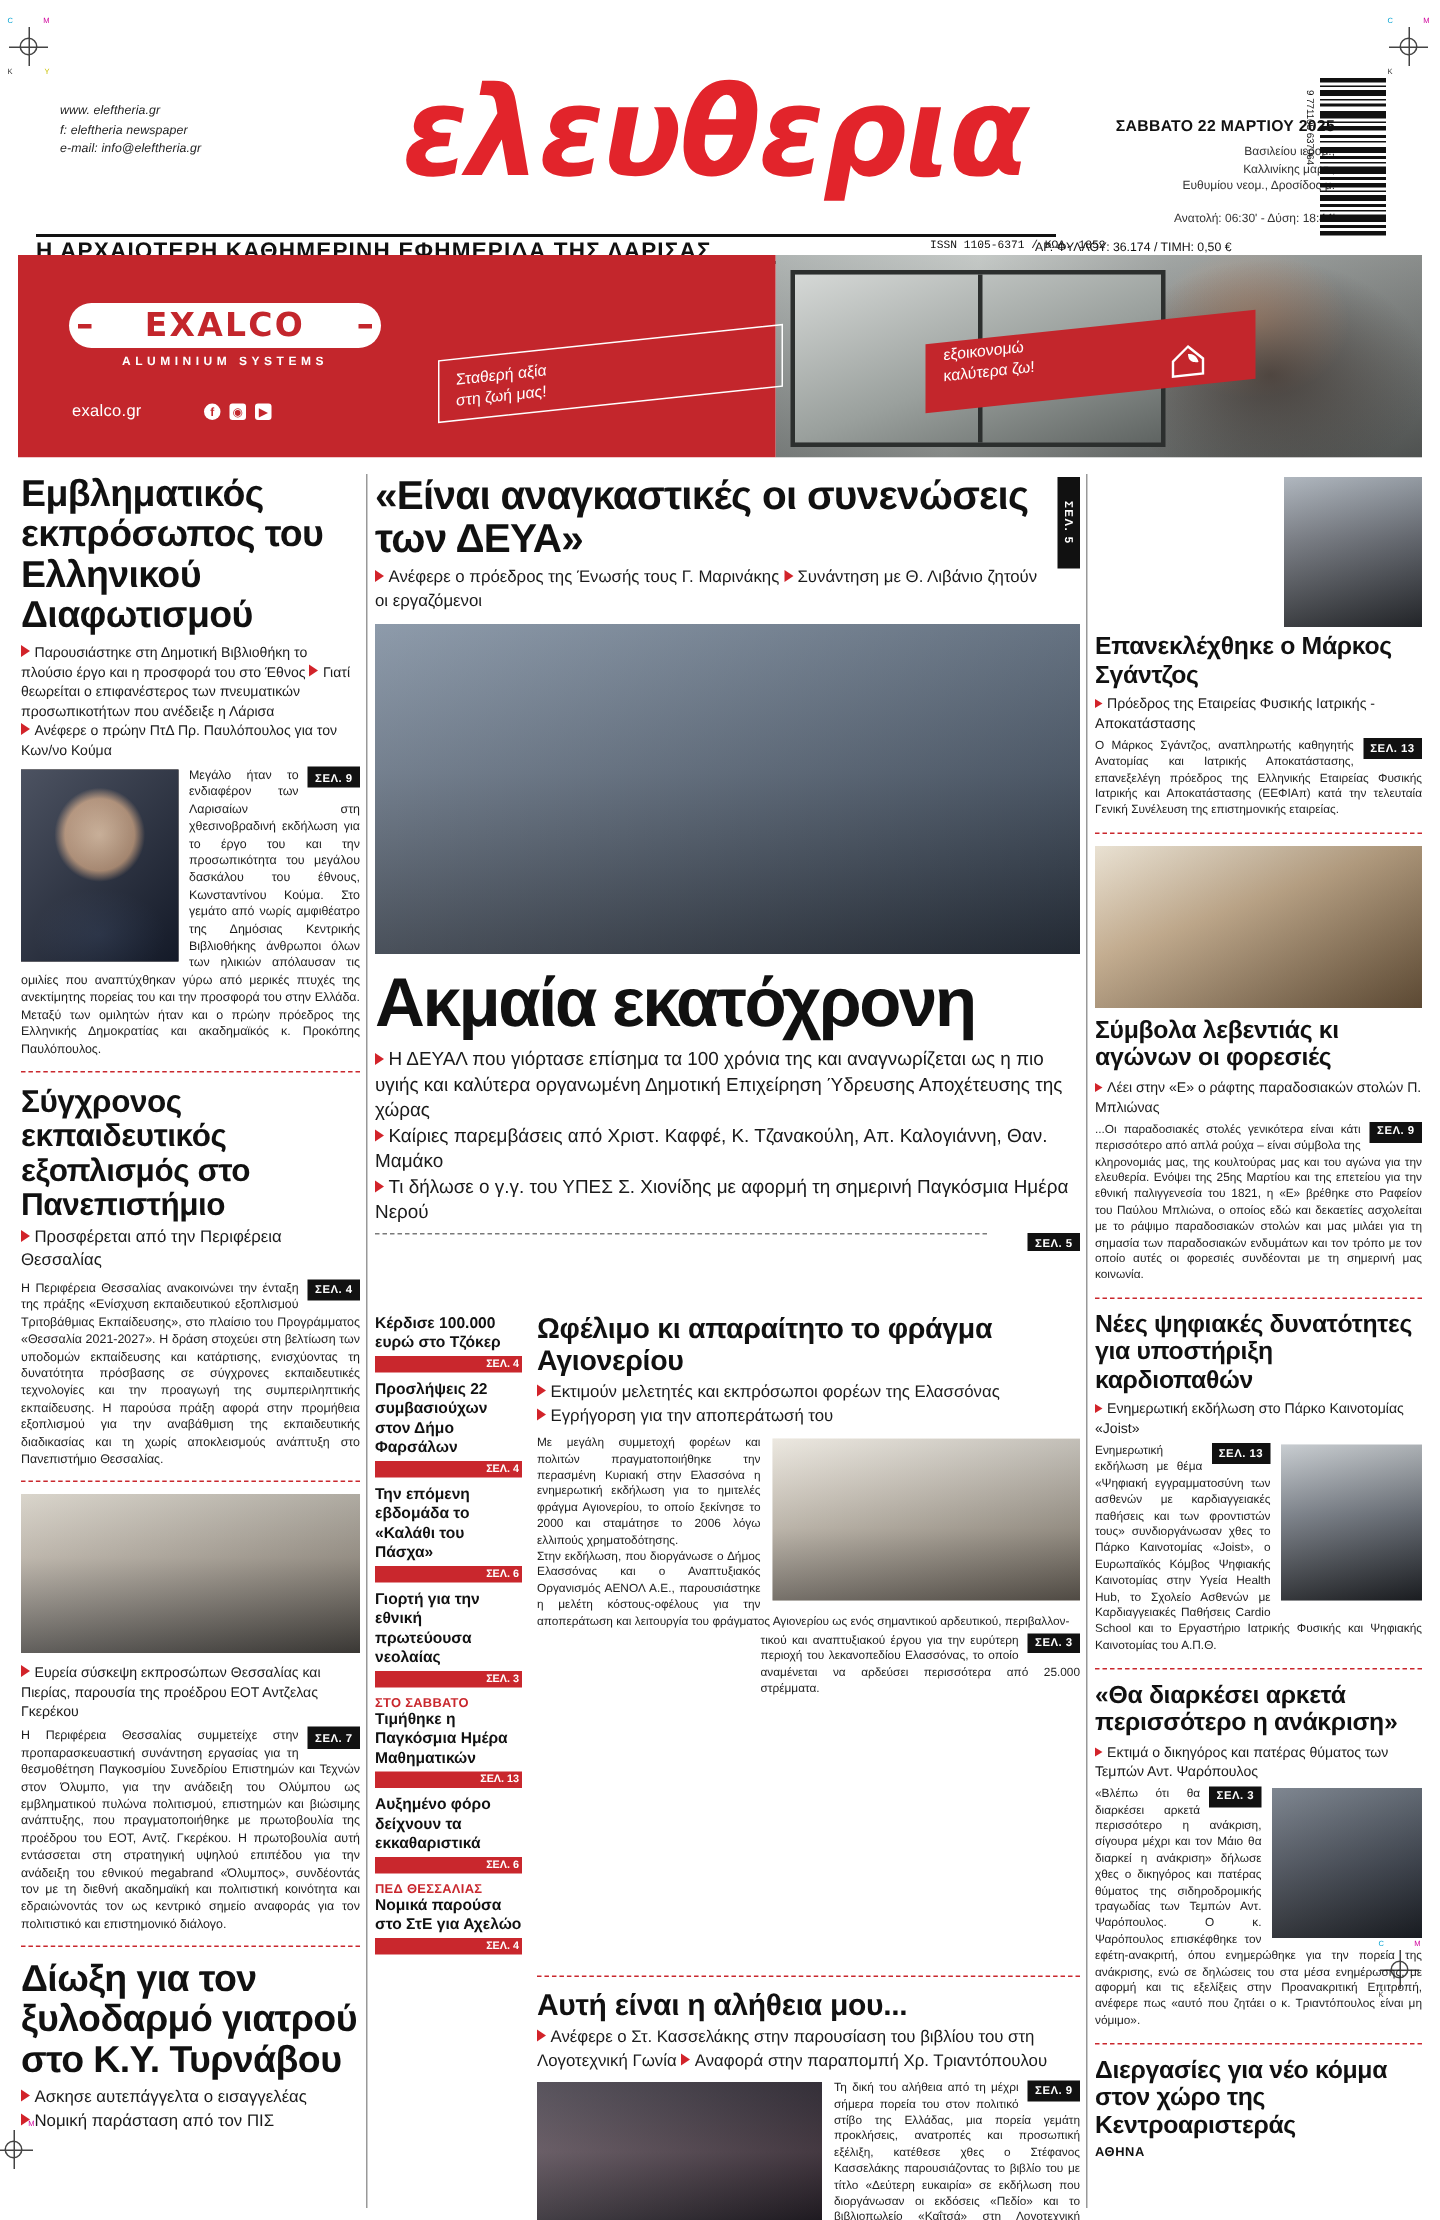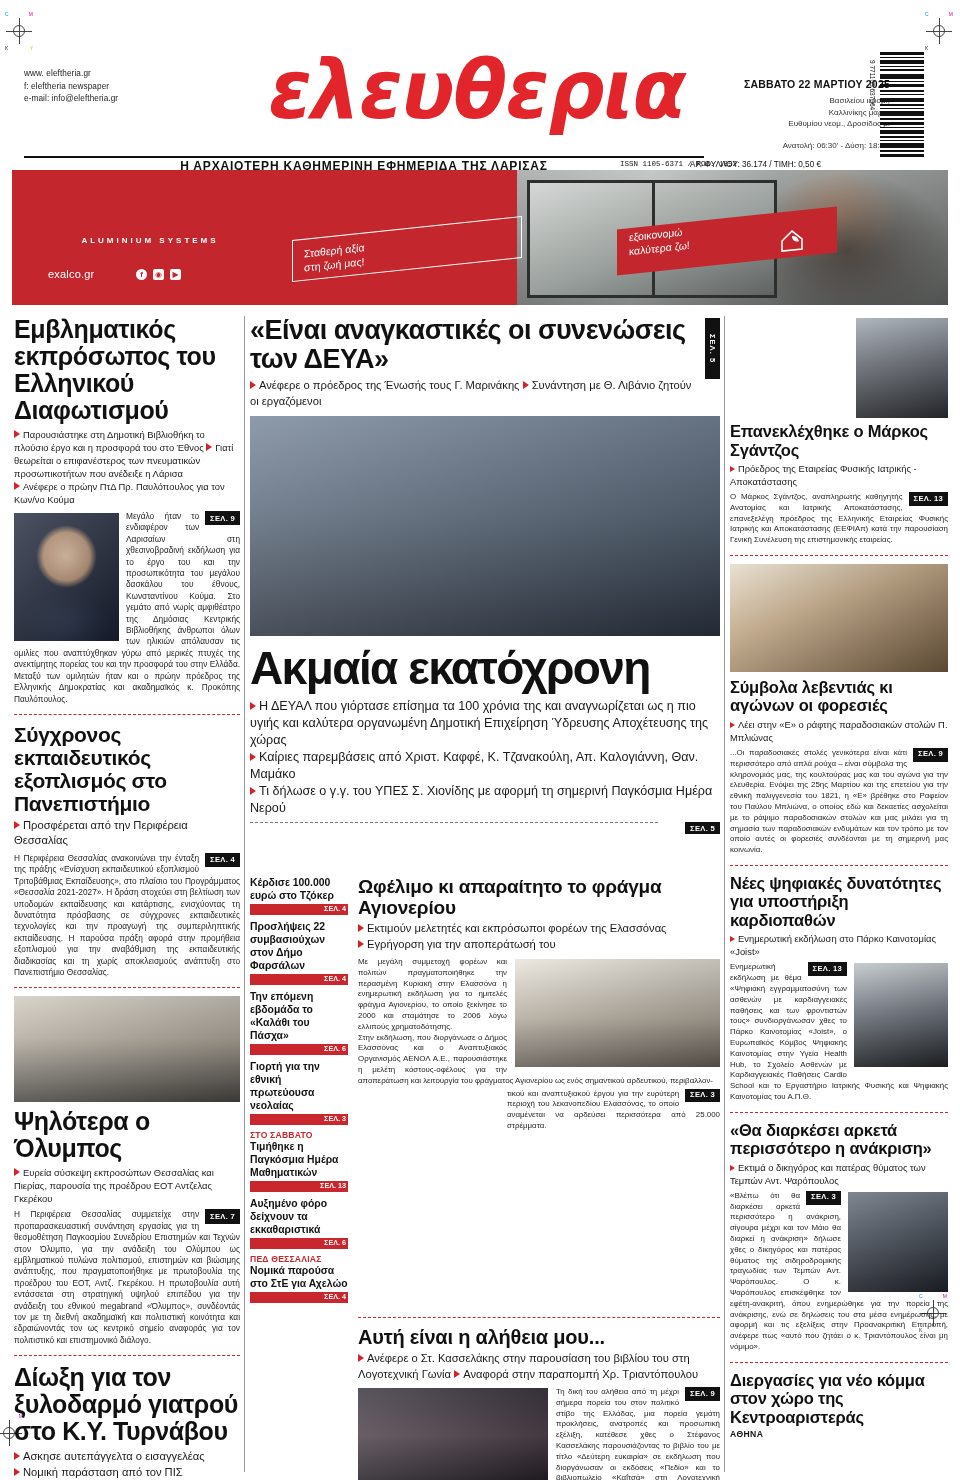--- a/index.html
+++ b/index.html
@@ -21,42 +21,42 @@
   .cropmark::after  { top:50%; left:0; height:1px; width:100%; }
   .cm-ring { position:absolute; left:50%; top:50%; width:12px; height:12px; margin:-6px 0 0 -6px;
              border:1px solid #444; border-radius:50%; }
   .cm-c { position:absolute; font-size:5px; color:#00a0d0; }
   .cm-m { position:absolute; font-size:5px; color:#d0009b; }
   .cm-k { position:absolute; font-size:5px; color:#333; }
   .cm-y { position:absolute; font-size:5px; color:#c9c000; }
 
   
   .masthead { position:absolute; left:0; top:22px; width:960px; height:130px; }
-  .contact { position:absolute; left:24px; top:46px; font-size:8.2px; line-height:12.5px; color:#222; letter-spacing:.1px; }
+  .contact { position:absolute; left:40px; top:46px; font-size:8.2px; line-height:12.5px; color:#222; letter-spacing:.1px;font-style:italic; }
   .logo {
     position:absolute; left:252px; top:28px; width:450px; text-align:center;
     font-family:"DejaVu Sans", sans-serif;
     font-weight:700; font-style:italic;
     font-size:78px; line-height:78px; color:#e2242b;
     letter-spacing:-1px;
     transform: scaleY(1.06);
   }
   .dateblock { position:absolute; left:690px; top:56px; width:200px; text-align:right; }
   .dateline { font-size:10.5px; font-weight:bold; letter-spacing:.2px; color:#111; }
   .names { font-size:8px; line-height:11.5px; color:#333; margin-top:5px; }
   .sun { font-size:8px; color:#333; margin-top:11px; }
   .barcode { position:absolute; left:880px; top:30px; width:44px; height:110px; }
   .barcode .bars { position:absolute; inset:0; }
   .barcode .bars i { position:absolute; left:0; width:100%; background:#111; }
   .bc-num { position:absolute; left:-4px; top:8px; font-size:6.5px; color:#111;
             transform: rotate(90deg); transform-origin: left top; white-space:nowrap; }
   .rule-top { position:absolute; left:24px; top:134px; width:680px; height:2px; background:#111; }
   .rule-bot { position:absolute; left:24px; top:152px; width:680px; height:2px; background:#111; }
-  .tagline { position:absolute; left:24px; top:137px; width:680px; text-align:center;
-             font-size:12px; font-weight:bold; letter-spacing:.8px; color:#111; }
+  .tagline { position:absolute; left:24px; top:137px; width:680px; 
+             font-size:15px; font-weight:bold; letter-spacing:.8px; color:#111; }
   .issn { position:absolute; left:620px; top:138px; font-size:7.5px; color:#111;font-family:Liberation Mono, monospace; }
   .issue { position:absolute; left:690px; top:138px; width:215px; text-align:left; font-size:8.2px; color:#111; }
 
   
   .ad { position:absolute; left:12px; top:170px; width:936px; height:135px; overflow:hidden; }
   .ad-left { position:absolute; left:0; top:0; width:505px; height:135px; background:#c3262c; }
   .ad-right { position:absolute; left:505px; top:0; width:431px; height:135px;
               background:linear-gradient(100deg,#9ea4a2 0%,#b8bdba 30%,#8d9290 58%,#6d716f 100%); }
   .ad-photo-tone { position:absolute; inset:0;
      background:
@@ -255,20 +255,25 @@
       <div class="tag-red"></div>
       <div class="house-ico">
         <svg viewBox="0 0 26 26" width="26" height="26">
             <path d="M3 13 L13 4 L23 13 L23 23 L3 23 Z" fill="none" stroke="#fff" stroke-width="1.6"></path>
             <path d="M13 9 c6 0 7 6 7 6 s-7 1-7-6z" fill="#fff"></path>
           </svg>
       </div>
       <div class="tag-red-txt">εξοικονομώ<br>καλύτερα ζω!</div>
     </div>
     <div class="ad-left">
+      <div class="exalco-pill">
+        <div class="pill-dash" style="left:6px;"></div>
+        <div class="pill-dash" style="right:6px;"></div>
+        <span>EXALCO</span>
+      </div>
       <div class="exalco-sub">ALUMINIUM SYSTEMS</div>
       <div class="exalco-url">exalco.gr</div>
       <div class="soc round" style="left:124px;">
           <i>f</i>
         </div>
       <div class="soc" style="left:141px;">
           <i>◉</i>
         </div>
       <div class="soc" style="left:158px;">
           <i>▶</i>
@@ -299,21 +304,20 @@
     <div>
       <div class="h-lg">Σύγχρονος εκπαιδευτικός εξοπλισμός στο Πανεπιστήμιο</div>
       <div class="bl big"><span class="tri"></span><span>Προσφέρεται από την Περιφέρεια Θεσσαλίας</span></div>
       <div class="body-t" style="margin-top:4px;"><span class="sel">ΣΕΛ. 4</span><span>Η Περιφέρεια Θεσσαλίας ανακοινώνει την ένταξη της πράξης «Ενίσχυση εκπαιδευτικού εξοπλισμού Τριτοβάθμιας Εκπαίδευσης», στο πλαίσιο του Προγράμματος «Θεσσαλία 2021-2027». Η δράση στοχεύει στη βελτίωση των υποδομών εκπαίδευσης και κατάρτισης, ενισχύοντας τη δυνατότητα πρόσβασης σε σύγχρονες εκπαιδευτικές τεχνολογίες και την προαγωγή της συμπεριληπτικής εκπαίδευσης. Η παρούσα πράξη αφορά στην προμήθεια εξοπλισμού για την αναβάθμιση της εκπαιδευτικής διαδικασίας και τη χωρίς αποκλεισμούς ανάπτυξη στο Πανεπιστήμιο Θεσσαλίας.</span></div>
     </div>
 
     <hr class="dashrule">
 
     <div>
       <div class="ph p-group" style="width:100%;height:106px;margin-bottom:6px;"></div>
-      <div class="h-xl">Ψηλότερα ο Όλυμπος</div>
       <div class="bl"><span class="tri"></span><span>Ευρεία σύσκεψη εκπροσώπων Θεσσαλίας και Πιερίας, παρουσία της προέδρου ΕΟΤ Αντζελας Γκερέκου</span></div>
       <div class="body-t" style="margin-top:4px;"><span class="sel">ΣΕΛ. 7</span><span>Η Περιφέρεια Θεσσαλίας συμμετείχε στην προπαρασκευαστική συνάντηση εργασίας για τη θεσμοθέτηση Παγκοσμίου Συνεδρίου Επιστημών και Τεχνών στον Όλυμπο, για την ανάδειξη του Ολύμπου ως εμβληματικού πυλώνα πολιτισμού, επιστημών και βιώσιμης ανάπτυξης, που πραγματοποιήθηκε με πρωτοβουλία της προέδρου του ΕΟΤ, Αντζ. Γκερέκου. Η πρωτοβουλία αυτή εντάσσεται στη στρατηγική υψηλού επιπέδου για την ανάδειξη του εθνικού megabrand «Όλυμπος», συνδέοντάς τον με τη διεθνή ακαδημαϊκή και πολιτιστική κοινότητα και εδραιώνοντάς τον ως κεντρικό σημείο αναφοράς για τον πολιτιστικό και επιστημονικό διάλογο.</span></div>
     </div>
 
     <hr class="dashrule">
 
     <div>
       <div class="h-xl">Δίωξη για τον ξυλοδαρμό γιατρού στο Κ.Υ. Τυρνάβου</div>
       <div class="bullets">
         <div class="bl big"><span class="tri"></span><span>Ασκησε αυτεπάγγελτα ο εισαγγελέας</span></div>
@@ -434,21 +438,21 @@
 
     </div>
   </div>
 
   <div class="col col-right">
 
     <div>
       <div class="ph p-man fl-r" style="width:92px;height:100px;margin:2px 0 4px 7px;"></div>
       <div class="h-md">Επανεκλέχθηκε ο Μάρκος Σγάντζος</div>
       <div class="bl" style="margin:3px 0 4px;"><span class="tri sm"></span><span>Πρόεδρος της Εταιρείας Φυσικής Ιατρικής - Αποκατάστασης</span></div>
-      <div class="body-t sm"><span class="sel">ΣΕΛ. 13</span><span>Ο Μάρκος Σγάντζος, αναπληρωτής καθηγητής Ανατομίας και Ιατρικής Αποκατάστασης, επανεξελέγη πρόεδρος της Ελληνικής Εταιρείας Φυσικής Ιατρικής και Αποκατάστασης (ΕΕΦΙΑπ) κατά την παρουσίαση Γενική Συνέλευση της επιστημονικής εταιρείας.</span></div>
+      <div class="body-t sm"><span class="sel">ΣΕΛ. 13</span><span>Ο Μάρκος Σγάντζος, αναπληρωτής καθηγητής Ανατομίας και Ιατρικής Αποκατάστασης, επανεξελέγη πρόεδρος της Ελληνικής Εταιρείας Φυσικής Ιατρικής και Αποκατάστασης (ΕΕΦΙΑπ) κατά την τελευταία Γενική Συνέλευση της επιστημονικής εταιρείας.</span></div>
       <div class="clear"></div>
     </div>
 
     <hr class="dashrule">
 
     <div>
       <div class="ph p-cost2" style="width:100%;height:108px;margin-bottom:6px;"></div>
       <div class="h-md">Σύμβολα λεβεντιάς κι αγώνων οι φορεσιές</div>
       <div class="bl" style="margin:3px 0 4px;"><span class="tri sm"></span><span>Λέει στην «Ε» ο ράφτης παραδοσιακών στολών Π. Μπλιώνας</span></div>
       <div class="body-t sm"><span class="sel">ΣΕΛ. 9</span><span>...Οι παραδοσιακές στολές γενικότερα είναι κάτι περισσότερο από απλά ρούχα – είναι σύμβολα της κληρονομιάς μας, της κουλτούρας μας και του αγώνα για την ελευθερία. Ενόψει της 25ης Μαρτίου και της επετείου για την εθνική παλιγγενεσία του 1821, η «Ε» βρέθηκε στο Ραφείον του Παύλου Μπλιώνα, ο οποίος εδώ και δεκαετίες ασχολείται με το ράψιμο παραδοσιακών στολών και μας μιλάει για τη σημασία των παραδοσιακών ενδυμάτων και τον τρόπο με τον οποίο αυτές οι φορεσιές συνδέονται με τη σημερινή μας κοινωνία.</span></div>

